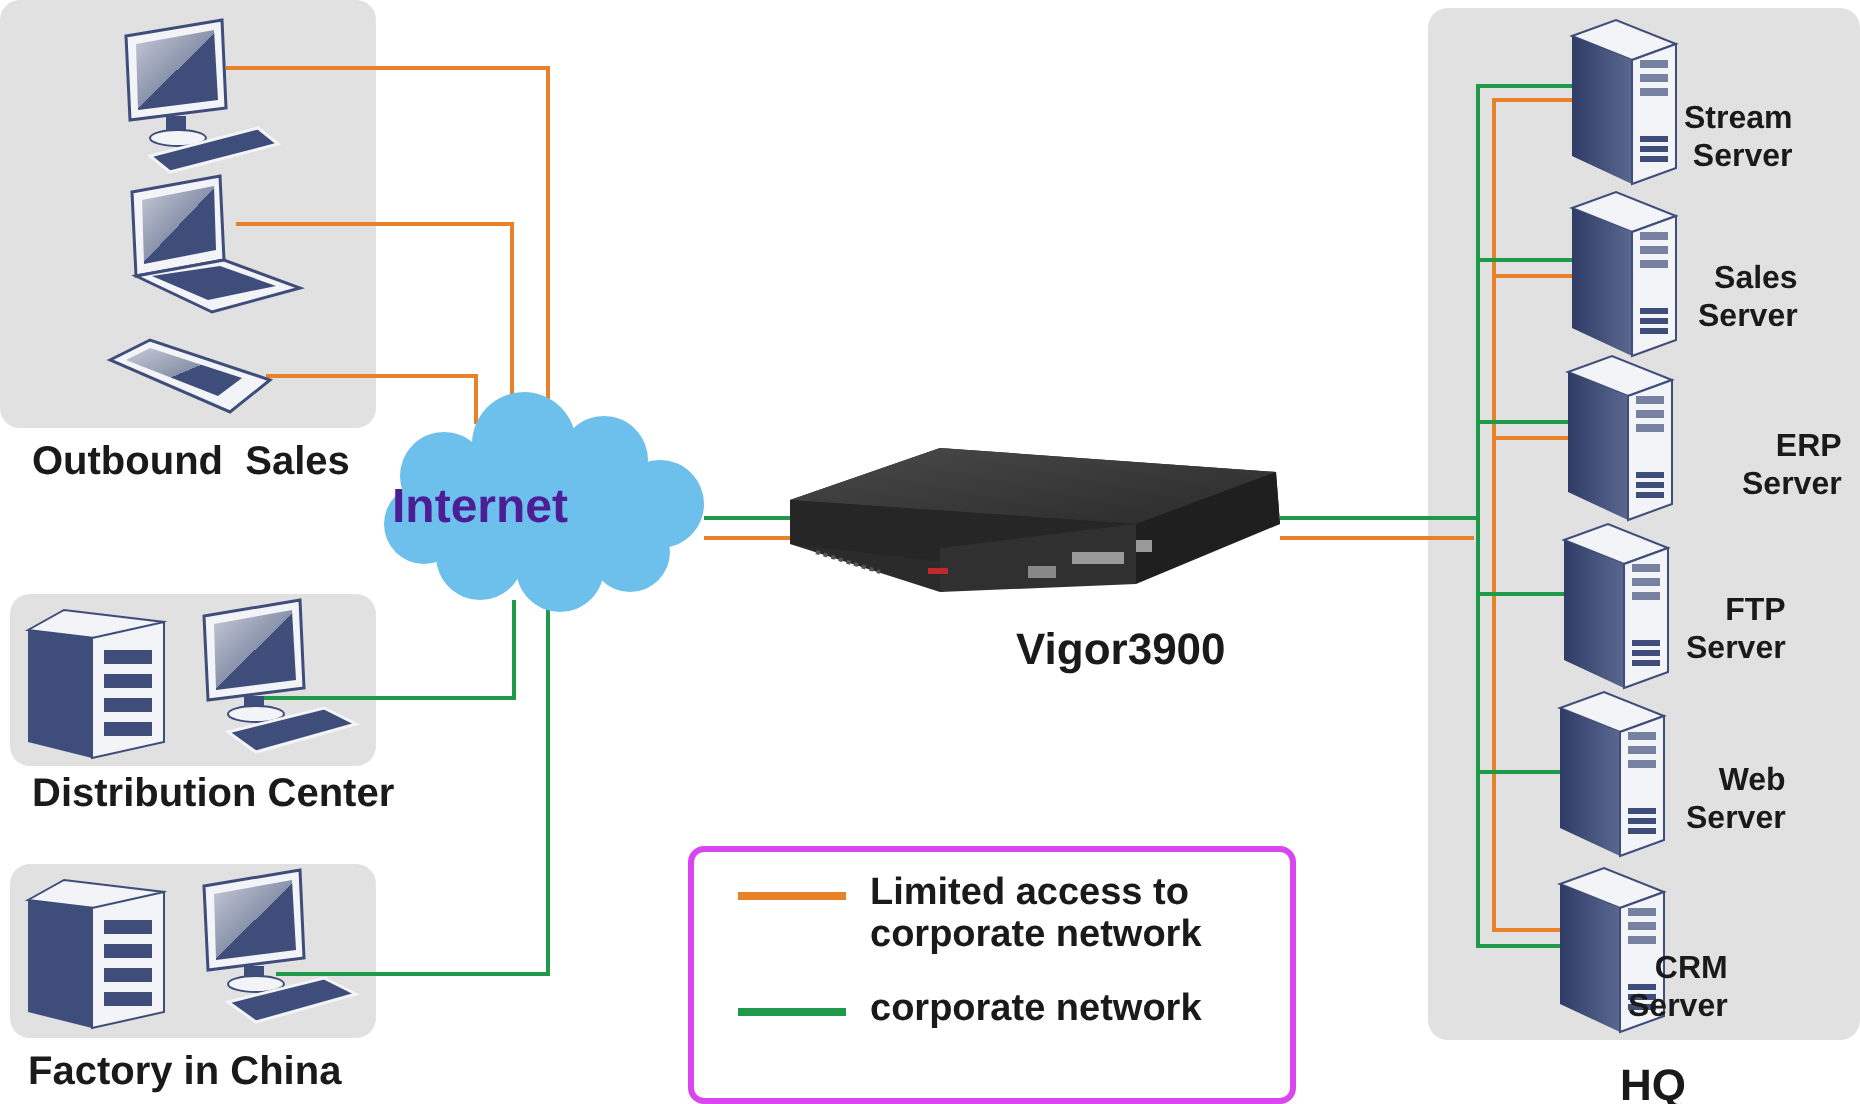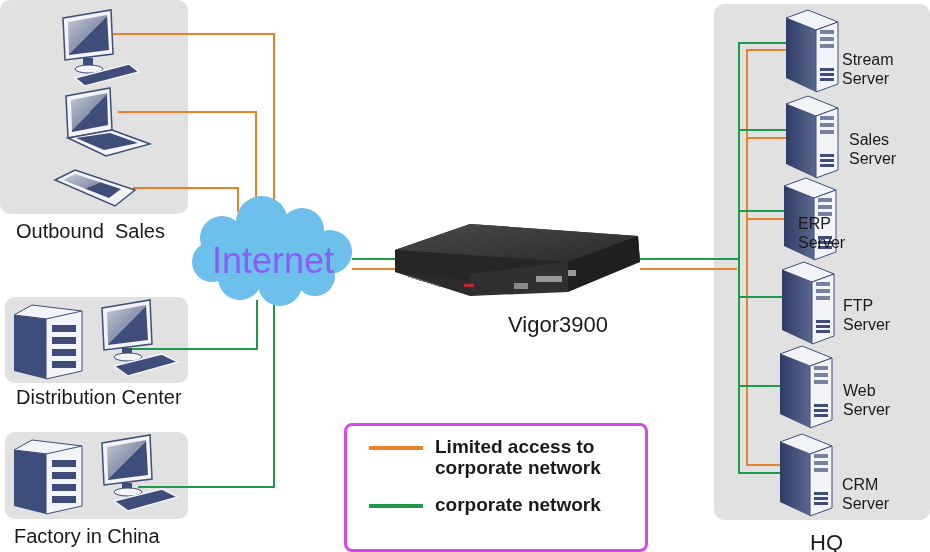--- a/index.html
+++ b/index.html
@@ -1,18 +1,18 @@
 <!DOCTYPE html>
 <html><head>
 <meta charset="utf-8">
 <style>
   html,body{margin:0;padding:0;background:#ffffff;}
   body{width:930px;height:552px;position:relative;overflow:hidden;font-family:"Liberation Sans",sans-serif;}
   .panel{position:absolute;background:#e1e1e1;border-radius:10px;}
-  .label{position:absolute;font-weight:normal;color:#1a1a1a;white-space:nowrap;}
+  .label{position:absolute;font-weight:bold;color:#1a1a1a;white-space:nowrap;text-align:right;}
   .group-label{font-size:20px;margin-left:12px;}
   .srv-label{font-size:16px;line-height:19px;}
   .legend{position:absolute;left:344px;top:423px;width:298px;height:123px;border:3px solid #d946ef;border-radius:8px;background:#fff;}
   .legend .swatch{position:absolute;left:22px;width:54px;height:4px;}
   .legend .ltxt{position:absolute;left:88px;font-weight:bold;font-size:19px;line-height:21px;color:#1a1a1a;white-space:nowrap;}
   svg{position:absolute;left:0;top:0;}
 </style>
 </head>
 <body>
 
@@ -210,49 +210,49 @@
   <rect x="34" y="20" width="14" height="4" fill="#7782a2"></rect>
   <rect x="34" y="27" width="14" height="4" fill="#7782a2"></rect>
   <rect x="34" y="34" width="14" height="4" fill="#7782a2"></rect>
   <rect x="34" y="58" width="14" height="3" fill="#3f4d7a"></rect>
   <rect x="34" y="63" width="14" height="3" fill="#3f4d7a"></rect>
   <rect x="34" y="68" width="14" height="3" fill="#3f4d7a"></rect>
       </g>
     </g>
 </svg>
 
-<div class="label" style="left:212px;top:240px;font-size:36px;color:#8b5cf6;">Internet</div>
+<div class="label" style="left:196px;top:240px;font-size:24px;color:#4c1d95;">Internet</div>
 <div class="label group-label" style="left:4px;top:220px;white-space:pre;">Outbound  Sales</div>
 <div class="label group-label" style="left:4px;top:386px;">Distribution Center</div>
 <div class="label group-label" style="left:2px;top:525px;">Factory in China</div>
 <div class="label" style="left:508px;top:312px;font-size:22px;">Vigor3900</div>
 <div class="label group-label" style="left:798px;top:530px;font-size:22px;">HQ</div>
 
 <div id="srv-labels">
     <div class="label srv-label" style="left: 842px; top: 50px;">
       <div>Stream</div>
       <div>Server</div>
     </div>
     <div class="label srv-label" style="left: 849px; top: 130px;">
       <div>Sales</div>
       <div>Server</div>
     </div>
-    <div class="label srv-label" style="left: 798px; top: 214px;">
+    <div class="label srv-label" style="left: 871px; top: 214px;">
       <div>ERP</div>
       <div>Server</div>
     </div>
     <div class="label srv-label" style="left: 843px; top: 296px;">
       <div>FTP</div>
       <div>Server</div>
     </div>
     <div class="label srv-label" style="left: 843px; top: 381px;">
       <div>Web</div>
       <div>Server</div>
     </div>
-    <div class="label srv-label" style="left: 842px; top: 475px;">
+    <div class="label srv-label" style="left: 814px; top: 475px;">
       <div>CRM</div>
       <div>Server</div>
     </div>
   </div>
 
 <div class="legend">
   <div class="swatch" style="top:20px;background:#e8822a;"></div>
   <div class="ltxt" style="top:10px;">
     <div>Limited access to</div>
     <div>corporate network</div>

